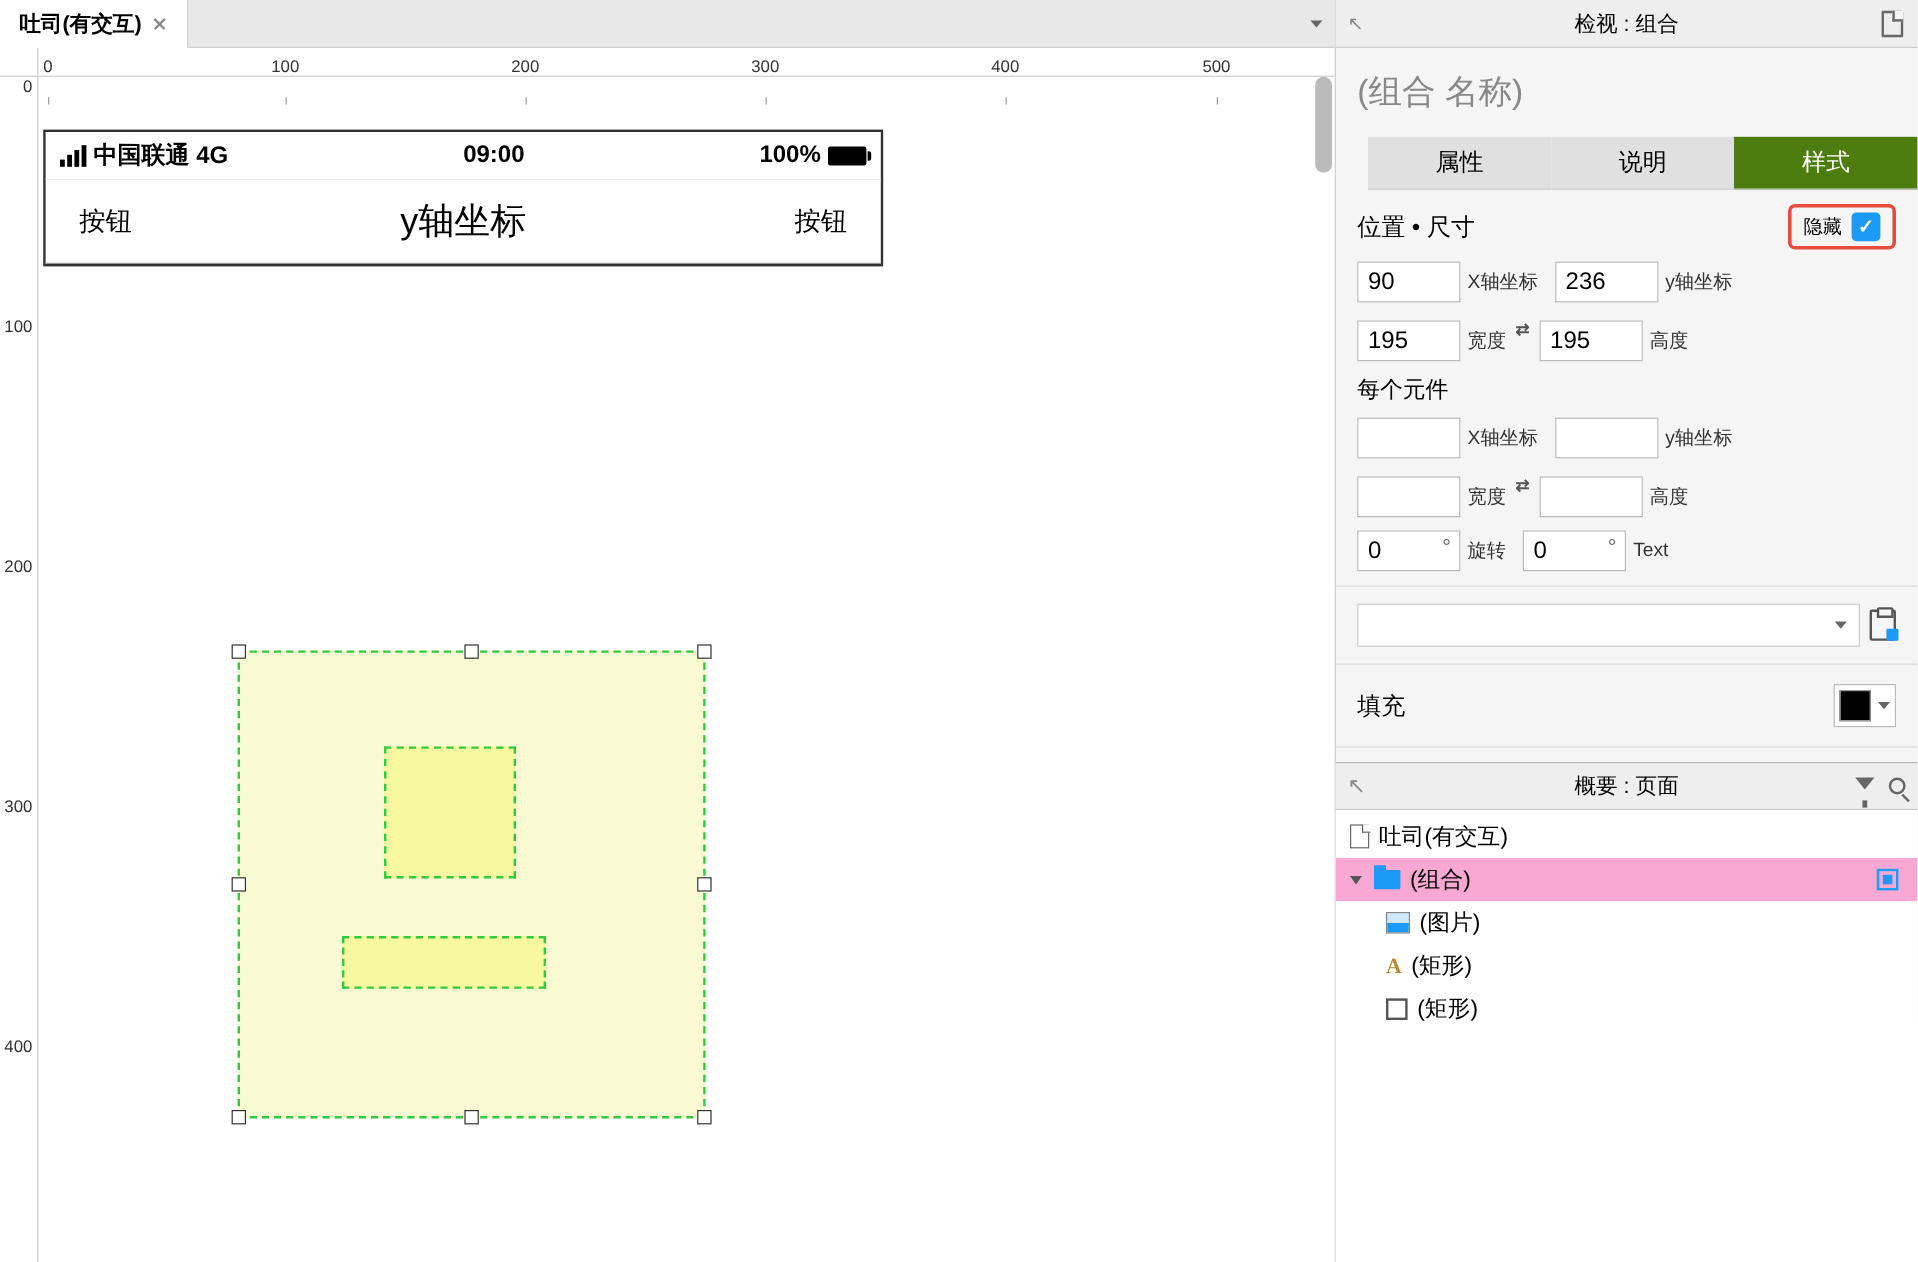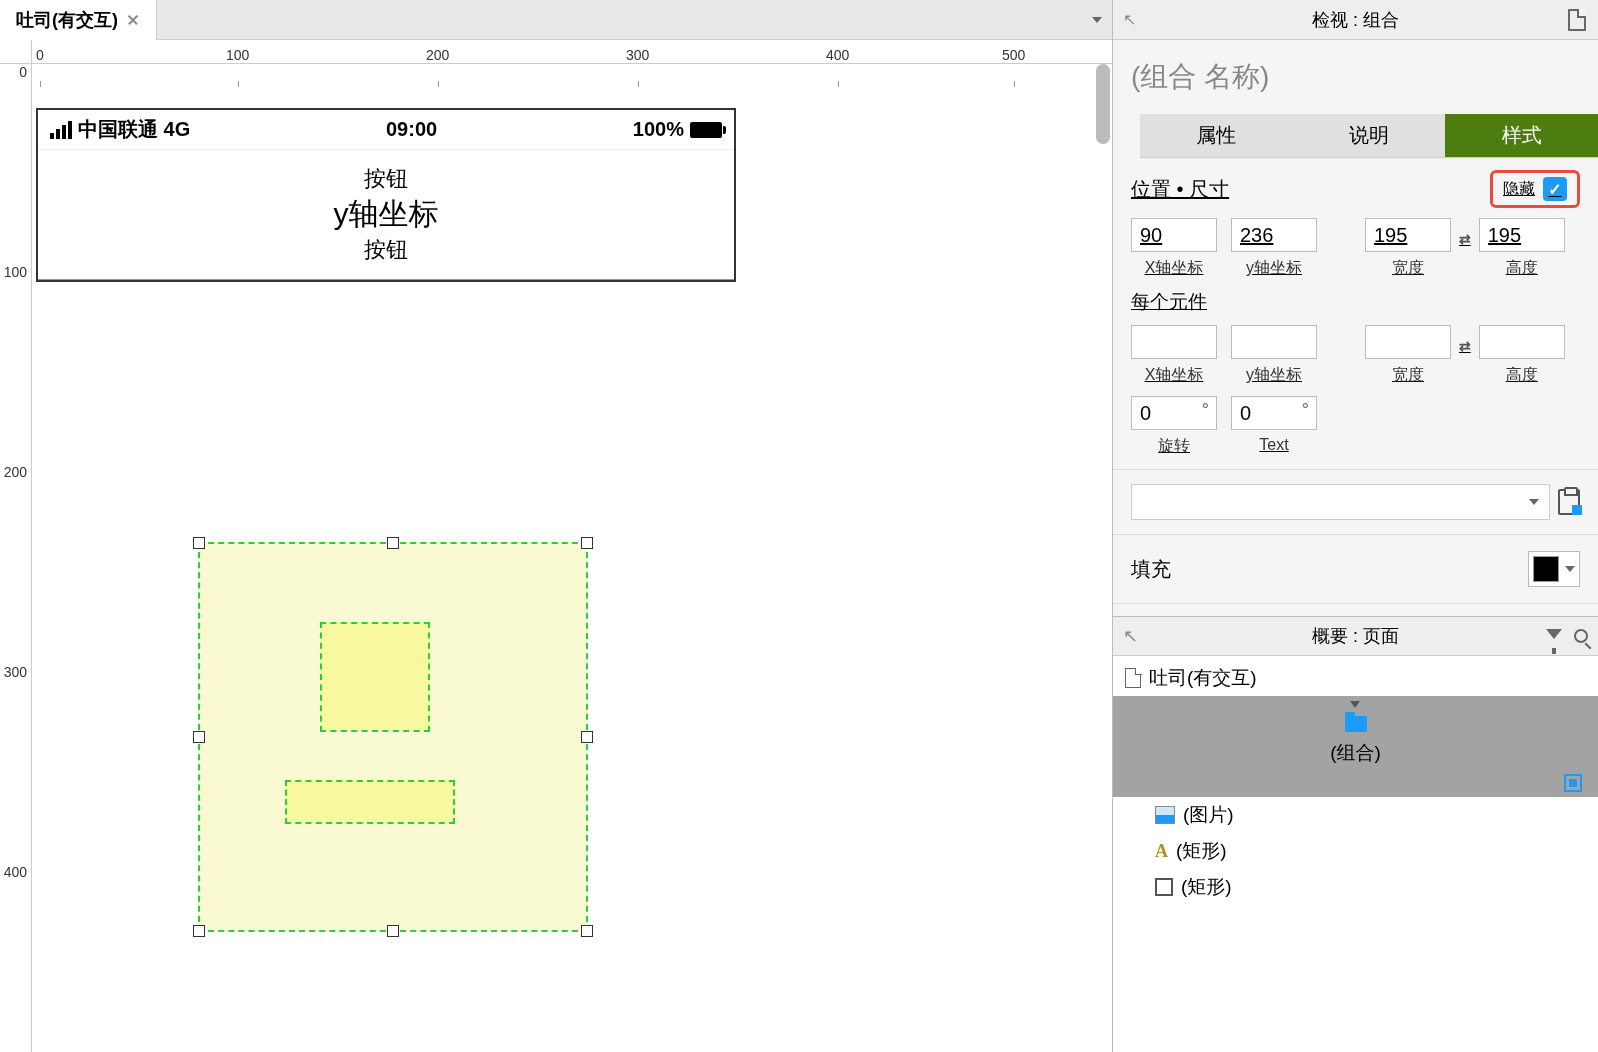--- a/index.html
+++ b/index.html
@@ -28,49 +28,49 @@
 
 
 .device-frame { position: absolute; top: 4px; left: 4px; width: 700px; border: 2px solid #333; background: #fff; margin-top: 40px; }
 .status-bar { display: flex; align-items: center; padding: 6px 12px; font-size: 20px; font-weight: bold; }
 .signal-bars { display: flex; align-items: flex-end; gap: 2px; margin-right: 6px; }
 .sig-bar { width: 4px; background: #000; }
 .sb1{height:6px}.sb2{height:10px}.sb3{height:14px}.sb4{height:18px}
 .status-mid { flex: 1; text-align: center; }
 .battery { width: 32px; height: 16px; background: #000; border-radius: 2px; margin-left: 6px; position: relative; }
 .battery::after { content:''; position:absolute; right:-4px; top:4px; width:3px; height:8px; background:#000; border-radius:0 2px 2px 0; }
-.nav-bar { display: flex; align-items: center; padding: 14px 28px; border-bottom: 1px solid #999; border-top: 1px solid #eee; flex-direction: column; }
+.nav-bar { display: flex; align-items: center; padding: 14px 28px; border-bottom: 1px solid #999; border-top: 1px solid #eee; }
 .nav-left, .nav-right { font-size: 22px; }
 .nav-title { flex:1; text-align:center; font-size: 30px; font-weight:500; }
 
 
 .sel-group { position: absolute; border: 2px dashed #2ecc40; background: rgba(247,247,180,0.6); }
 .sel-handle { position: absolute; width: 12px; height: 12px; background: #fff; border: 1.5px solid #333; }
 .sel-inner { position: absolute; border: 2px dashed #2ecc40; background: rgba(247,247,140,0.7); }
 
 
 .inspector { width: 486px; background: #f5f5f5; border-left: 1px solid #bbb; display: flex; flex-direction: column; }
 .insp-header { height: 40px; display:flex; align-items:center; justify-content:center; background:#eee; border-bottom:1px solid #ccc; font-size:18px; position:relative; }
 .insp-header .popout { position:absolute; left:10px; color:#888; font-size:16px; }
 .insp-header .page-icon { position:absolute; right:12px; width:18px; height:22px; border:2px solid #666; border-radius:1px; position:absolute; }
 .page-icon::after { content:''; position:absolute; top:-2px; right:-2px; width:7px; height:7px; background:#f5f5f5; border-left:2px solid #666; border-bottom:2px solid #666; }
 
 .group-name { padding: 18px 18px; font-size: 28px; color: #888; }
 .insp-tabs { display:flex; height: 44px; padding-left: 27px; }
 .insp-tab { flex:1; display:flex; align-items:center; justify-content:center; font-size:20px; background:#e0e0e0; border-bottom:1px solid #ccc; cursor:pointer; }
 .insp-tab.active { background:#4d7c0f; color:#fff; }
 
-.section { padding: 12px 18px; border-bottom: 1px solid #ddd; text-decoration: underline; }
+.section { padding: 12px 18px; border-bottom: 1px solid #ddd; }
 .section-row { display:flex; align-items:center; justify-content:space-between; margin-bottom: 6px; }
 .section-title { font-size: 20px; }
 .hide-toggle { display:flex; align-items:center; gap:8px; border: 3px solid #e74c3c; border-radius:6px; padding: 4px 10px; }
 .checkbox-blue { width:24px; height:24px; background:#1b9af7; border-radius:4px; display:flex; align-items:center; justify-content:center; color:#fff; font-weight:bold; }
 
 .field-grid { display:flex; gap: 14px; margin-top: 10px; flex-wrap: wrap; }
-.field-col { display:flex; flex-direction:column; align-items:center; gap:6px; }
+.field-col { display:flex; flex-direction:row; align-items:center; gap:6px; }
 .num-input { width: 86px; height: 34px; border:1px solid #bbb; background:#fff; font-size:20px; padding: 0 8px; }
 .field-label { font-size: 16px; color:#333; }
 .constrain-icon { font-size:14px; color:#555; font-weight:bold; align-self:center; margin: 0 -6px 20px; }
 .sub-label { font-size: 19px; margin: 10px 0 4px; }
 .degree-wrap { position:relative; }
 .degree-wrap::after { content:'°'; position:absolute; right:8px; top:4px; font-size:18px; color:#666; }
 
 .dropdown-row { display:flex; align-items:center; gap:8px; padding: 14px 18px; border-bottom:1px solid #ddd; }
 .dd-box { flex:1; height:36px; border:1px solid #ccc; background:#fff; display:flex; align-items:center; justify-content:flex-end; padding-right:10px; color:#666; }
 .clipboard-icon { width:22px; height:26px; border:2px solid #555; border-radius:2px; position:relative; }
@@ -81,21 +81,21 @@
 .color-swatch { width:26px; height:26px; border:1px solid #999; display:inline-block; }
 .swatch-dd { display:flex; align-items:center; border:1px solid #bbb; background:#fff; padding:4px; gap:6px; }
 .caret-dn { width:0; height:0; border-left:5px solid transparent; border-right:5px solid transparent; border-top:6px solid #666; }
 
 
 .outline-header { height:40px; display:flex; align-items:center; justify-content:center; border-top:1px solid #bbb; border-bottom:1px solid #ccc; background:#eee; position:relative; font-size:18px; }
 .outline-header .popout { position:absolute; left:10px; color:#888; }
 .outline-header .tools { position:absolute; right:10px; display:flex; gap:12px; color:#666; font-size:20px; }
 .outline-tree { flex:1; background:#fff; overflow:auto; padding: 4px 0; }
 .tree-row { display:flex; align-items:center; padding: 5px 12px; font-size:19px; gap:8px; }
-.tree-row.sel { background:#a3a3a3;flex-direction:column; }
+.tree-row.sel { background:#f9a8d4; }
 .tree-indent-1 { padding-left: 12px; }
 .tree-indent-2 { padding-left: 42px; }
 .tree-caret { width:0; height:0; border-left:5px solid transparent; border-right:5px solid transparent; border-top:7px solid #555; margin-right:2px; }
 .file-ico { width:16px; height:20px; border:1.5px solid #666; background:#fff; position:relative; }
 .file-ico::after { content:''; position:absolute; top:-1.5px; right:-1.5px; width:6px; height:6px; background:#fff; border-left:1.5px solid #666; border-bottom:1.5px solid #666; }
 .folder-ico { width:22px; height:16px; background:#1b9af7; border-radius:1px; position:relative; }
 .folder-ico::before { content:''; position:absolute; top:-4px; left:0; width:10px; height:5px; background:#1b9af7; border-radius:1px 1px 0 0; }
 .img-ico { width:20px; height:18px; background:linear-gradient(to top, #1b9af7 50%, #cde8fa 50%); border:1px solid #888; }
 .a-ico { font-family: Georgia, serif; font-size:18px; font-weight:bold; color:#b58b2b; }
 .rect-ico { width:18px; height:18px; border:2px solid #555; }

